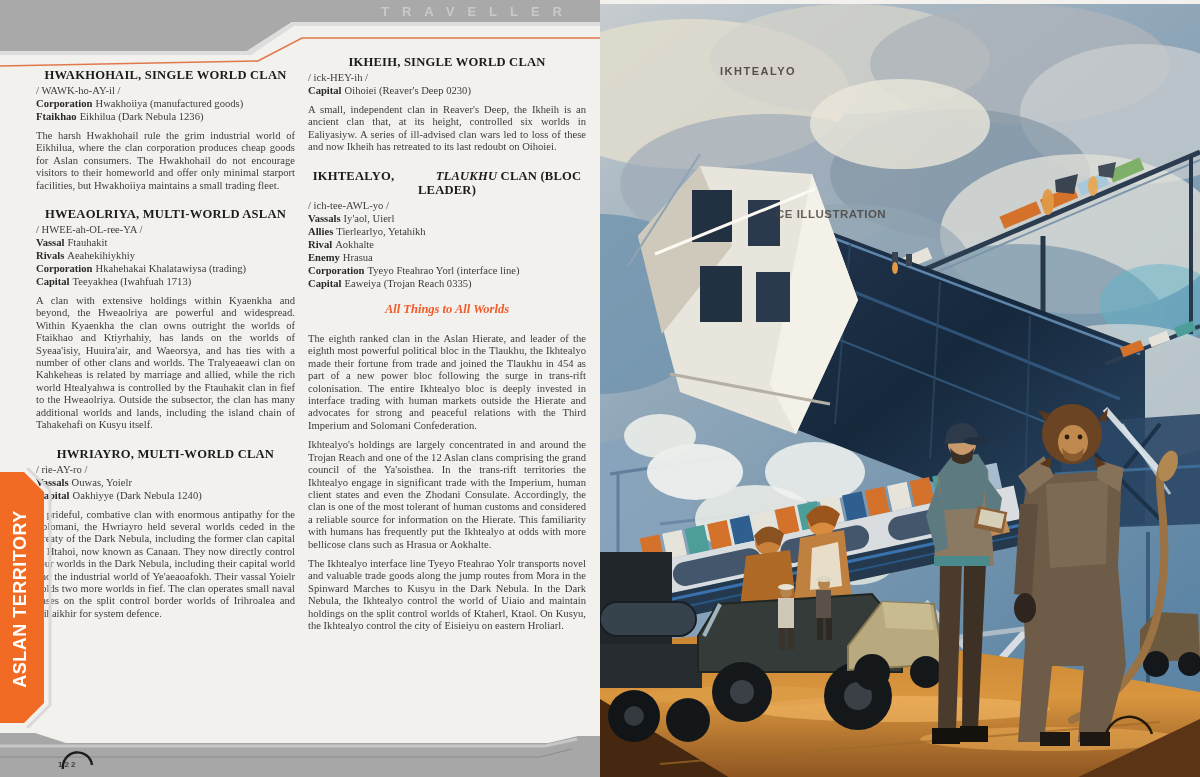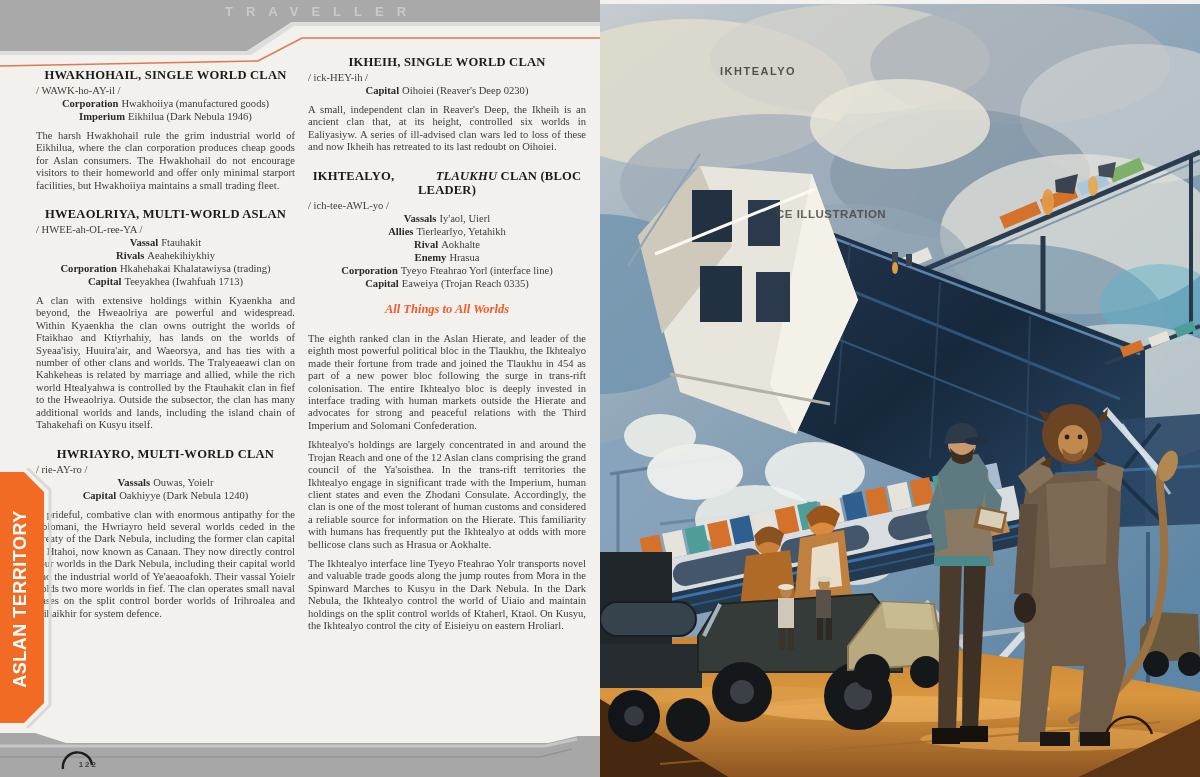--- a/index.html
+++ b/index.html
@@ -3,40 +3,40 @@
 <meta charset="utf-8">
 <style>
   html,body{margin:0;padding:0;background:#222;}
   .page{position:relative;width:1200px;height:777px;overflow:hidden;background:#f2f1ee;
         font-family:"Liberation Sans",sans-serif;}
   
   .left-page{position:absolute;left:0;top:0;width:600px;height:777px;background:#f2f1ee;}
   .hdr-svg,.ftr-svg{position:absolute;left:0;}
   .hdr-svg{top:0;}
   .ftr-svg{bottom:0;}
-  .brand{position:absolute;left:225px;top:4px;width:350px;text-align:left;
+  .brand{position:absolute;left:225px;top:4px;width:350px;text-align:right;
          font-size:13px;font-weight:bold;letter-spacing:13px;color:#c9c9c9;}
   .col{position:absolute;color:#3c3c3c;font-size:10.6px;line-height:12.4px;font-family:Liberation Serif, serif;}
   .col1{left:36px;top:68px;width:259px;}
   .col2{left:308px;top:55px;width:278px;}
   .sec{margin-bottom:15px;}
   .sec-h{font-weight:bold;color:#1b1b1b;font-size:12.6px;line-height:14px;text-align:center;
          letter-spacing:.2px;margin-bottom:2px;}
   .sec-h .it{font-style:italic;margin-left:38px;}
-  .meta-line{text-align:center;line-height:13px;}
+  .meta-line{line-height:13px;}
   .meta-label{font-weight:bold;color:#2a2a2a;margin-right:3px;}
   .pron{text-align:left;line-height:13px;}
   .para{margin-top:7px;text-align:justify;}
   .subhead{color:#f15a29;font-weight:bold;font-style:italic;text-align:center;
            font-size:12.5px;margin:13px 0 18px 0;}
   .side-tab{position:absolute;left:0;top:472px;width:44px;height:251px;}
   .side-tab-label{position:absolute;left:-104px;top:115px;width:252px;height:24px;
       transform:rotate(-90deg);text-align:center;color:#fff;font-weight:bold;
       font-size:18px;letter-spacing:.5px;white-space:nowrap;}
-  .page-num{position:absolute;left:58px;bottom:8px;width:40px;text-align:right;
+  .page-num{position:absolute;left:58px;bottom:8px;width:40px;text-align:left;
       font-size:8px;font-weight:bold;letter-spacing:2px;color:#3f3f3f;}
   
   .right-page{position:absolute;left:600px;top:4px;width:608px;height:777px;overflow:hidden;}
   .illo-label{position:absolute;left:120px;top:61px;font-size:11px;font-weight:bold;
       letter-spacing:1.5px;color:#3e3831;opacity:.85;}
   .illo-watermark{position:absolute;left:176px;top:204px;font-size:11.5px;font-weight:bold;
       letter-spacing:.5px;color:#45403a;opacity:.8;text-align:center;}
 </style>
 </head>
 <body>
@@ -50,21 +50,21 @@
       <polygon points="0,51 247,51 292,22 600,22 600,26 294,26 251,55 0,55" fill="#dddddd"></polygon>
       <polyline points="0,66 258,61 302,38 600,38" fill="none" stroke="#e0784a" stroke-width="1.6"></polyline>
     </svg>
     <div class="brand">TRAVELLER</div>
 
     <div class="col col1">
       <div class="sec">
         <div class="sec-h">HWAKHOHAIL, SINGLE WORLD CLAN</div>
         <div class="pron">/ WAWK-ho-AY-il /</div>
         <div class="meta-line"><span class="meta-label">Corporation</span><span>Hwakhoiiya (manufactured goods)</span></div>
-        <div class="meta-line"><span class="meta-label">Imperium</span><span>Eikhilua (Dark Nebula 1946)</span></div>
+        <div class="meta-line"><span class="meta-label">Ftaikhao</span><span>Eikhilua (Dark Nebula 1236)</span></div>
         <div class="para">The harsh Hwakhohail rule the grim industrial world of Eikhilua, where the clan corporation produces cheap goods for Aslan consumers. The Hwakhohail do not encourage visitors to their homeworld and offer only minimal starport facilities, but Hwakhoiiya maintains a small trading fleet.</div>
       </div>
 
       <div class="sec">
         <div class="sec-h">HWEAOLRIYA, MULTI-WORLD ASLAN</div>
         <div class="pron">/ HWEE-ah-OL-ree-YA /</div>
         <div class="meta-line"><span class="meta-label">Vassal</span><span>Ftauhakit</span></div>
         <div class="meta-line"><span class="meta-label">Rivals</span><span>Aeahekihiykhiy</span></div>
         <div class="meta-line"><span class="meta-label">Corporation</span><span>Hkahehakai Khalatawiysa (trading)</span></div>
         <div class="meta-line"><span class="meta-label">Capital</span><span>Teeyakhea (Iwahfuah 1713)</span></div>

